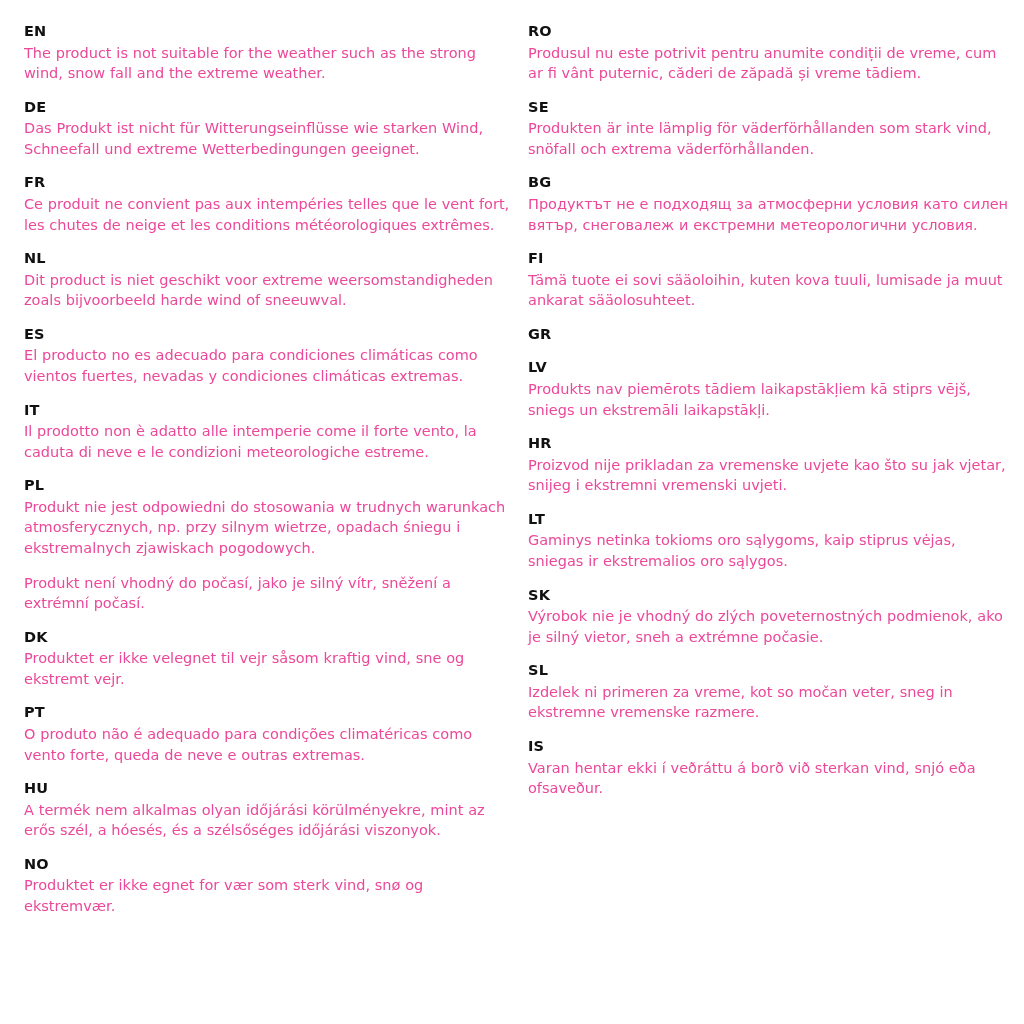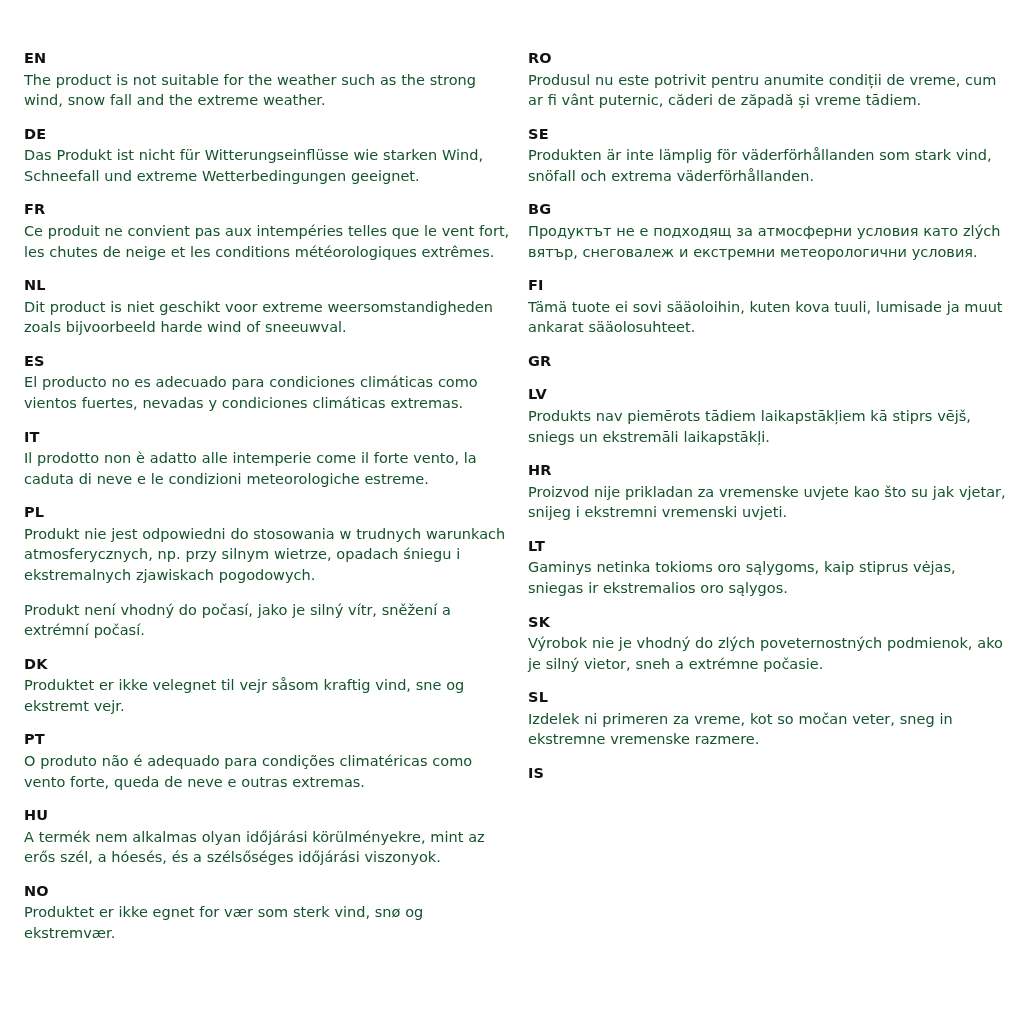--- a/index.html
+++ b/index.html
@@ -23,41 +23,40 @@
   }
   .columns {
     display: flex;
     flex-direction: row;
     align-items: flex-start;
     gap: 18px;
   }
   .column {
     width: 486px;
     flex: 0 0 486px;
-    margin-top: 27px;
   }
   .entry {
     margin-bottom: 14px;
   }
   .entry:last-child {
     margin-bottom: 0;
   }
   .lang-code {
     font-size: 14.5px;
     font-weight: bold;
     letter-spacing: 0.2px;
     line-height: 1.35;
     margin-bottom: 1px;
     color: #111111;
   }
   .lang-text {
     font-size: 14.5px;
     font-weight: normal;
     line-height: 1.42;
-    color: #14532d;
+    color: #ec4899;
     word-spacing: 0.2px;
   }
 </style>
 </head>
 <body>
 
 <div class="page">
   <div class="columns">
 
     <div class="column">
@@ -114,21 +113,21 @@
       <div class="entry">
         <div class="lang-code">RO</div>
         <div class="lang-text">Produsul nu este potrivit pentru anumite condiții de vreme, cum ar fi vânt puternic, căderi de zăpadă și vreme tādiem.</div>
       </div>
       <div class="entry">
         <div class="lang-code">SE</div>
         <div class="lang-text">Produkten är inte lämplig för väderförhållanden som stark vind, snöfall och extrema väderförhållanden.</div>
       </div>
       <div class="entry">
         <div class="lang-code">BG</div>
-        <div class="lang-text">Продуктът не е подходящ за атмосферни условия като zlých вятър, снеговалеж и екстремни метеорологични условия.</div>
+        <div class="lang-text">Продуктът не е подходящ за атмосферни условия като силен вятър, снеговалеж и екстремни метеорологични условия.</div>
       </div>
       <div class="entry">
         <div class="lang-code">FI</div>
         <div class="lang-text">Tämä tuote ei sovi sääoloihin, kuten kova tuuli, lumisade ja muut ankarat sääolosuhteet.</div>
       </div>
       <div class="entry">
         <div class="lang-code">GR</div>
       </div>
       <div class="entry">
         <div class="lang-code">LV</div>
@@ -145,17 +144,18 @@
       <div class="entry">
         <div class="lang-code">SK</div>
         <div class="lang-text">Výrobok nie je vhodný do zlých poveternostných podmienok, ako je silný vietor, sneh a extrémne počasie.</div>
       </div>
       <div class="entry">
         <div class="lang-code">SL</div>
         <div class="lang-text">Izdelek ni primeren za vreme, kot so močan veter, sneg in ekstremne vremenske razmere.</div>
       </div>
       <div class="entry">
         <div class="lang-code">IS</div>
+        <div class="lang-text">Varan hentar ekki í veðráttu á borð við sterkan vind, snjó eða ofsaveður.</div>
       </div>
     </div>
 
   </div>
 </div>
 
 </body></html>

